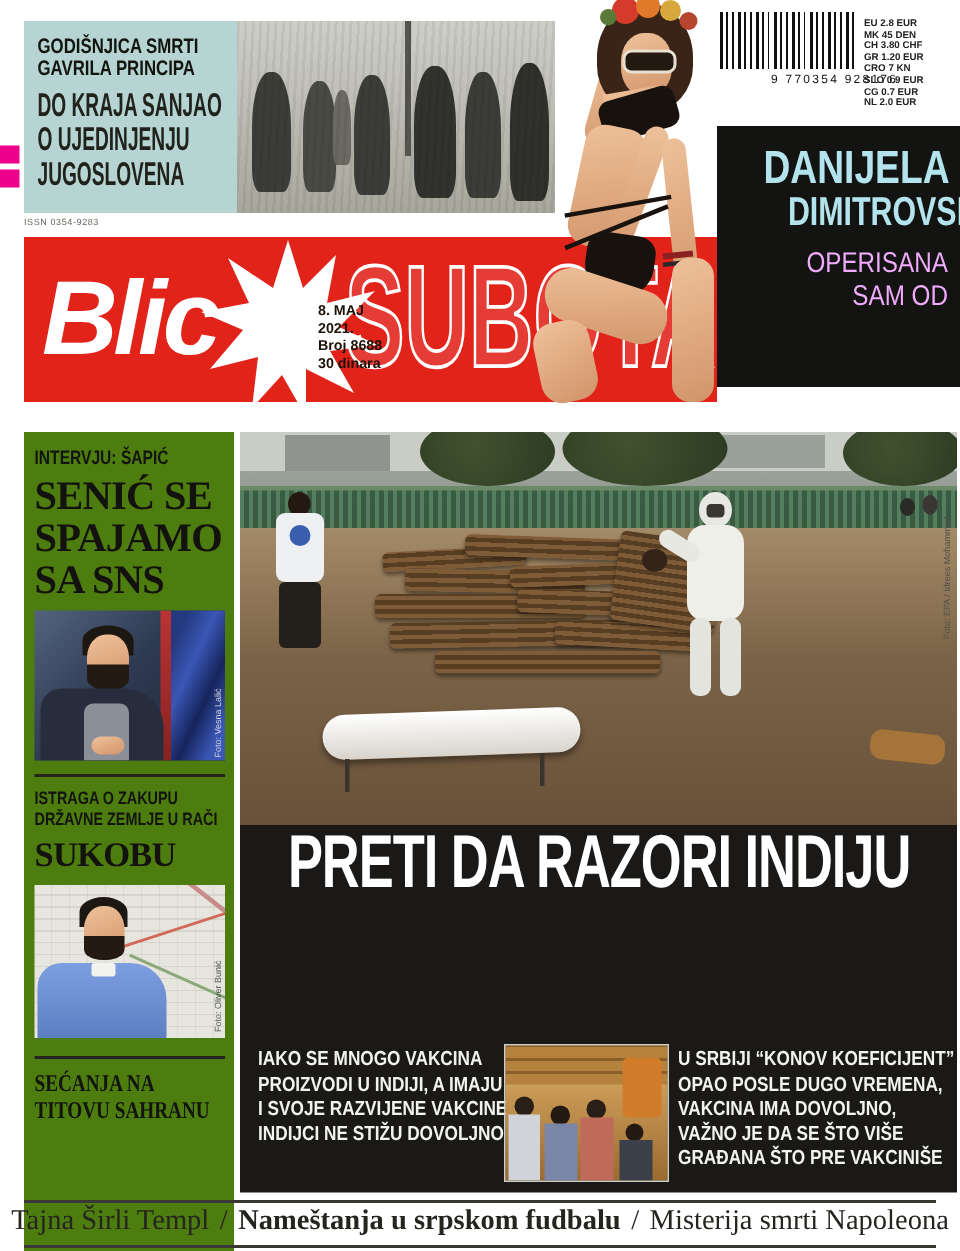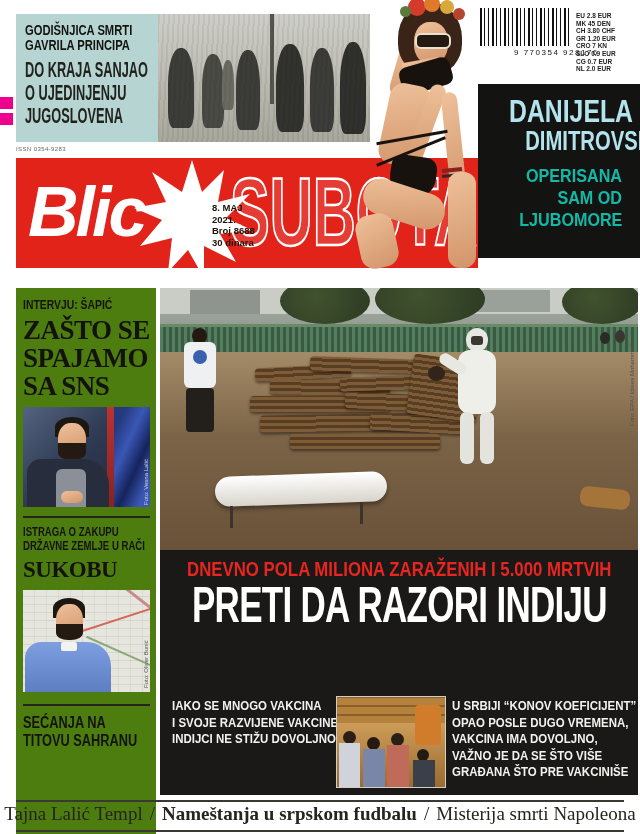--- a/index.html
+++ b/index.html
@@ -44,40 +44,40 @@
   .bars{position:absolute;left:2px;top:0;width:90px;height:38px;
         background:repeating-linear-gradient(90deg,#111 0 2px,#fff 2px 4px,#111 4px 5px,#fff 5px 8px,#111 8px 9px,#fff 9px 12px);}
   .bcnum{position:absolute;left:0;top:40px;width:94px;font-size:8px;letter-spacing:1.5px;color:#111;padding-left:36px;}
   .prices{left:576px;top:12px;font-size:6.5px;line-height:7.6px;font-weight:700;color:#222;}
 
   
   .celeb{left:478px;top:84px;width:162px;height:174px;background:#131311;z-index:2;
          text-align:right;padding-top:12px;box-sizing:border-box;}
   .celeb .nm1{font-size:31px;line-height:31px;font-weight:800;color:#b3e3ec;padding-right:8px;}
   .celeb .nm2{font-size:27px;line-height:28px;font-weight:800;color:#b3e3ec;padding-right:8px;}
-  .celeb .hl{font-size:19px;line-height:22px;font-weight:700;color:#14b8a6;padding-right:18px;}
+  .celeb .hl{font-size:19px;line-height:22px;font-weight:400;color:#f0abfc;padding-right:8px;}
   .celeb .gap{height:10px;}
 
   
   .model{left:358px;top:0;width:122px;height:268px;z-index:3;}
   .model div{position:absolute;}
   .skin{background:linear-gradient(160deg,#eec19a,#d2946a);}
 
   
   .leftcol{left:16px;top:288px;width:140px;height:558px;background:#4d7c0f;box-sizing:border-box;
            padding:10px 6px 0 7px;}
   .k1{font-size:13px;line-height:14px;font-weight:800;color:#14140f;}
   .serif-h{font-family:"Liberation Serif",serif;font-weight:700;color:#14120e;}
   .h1s{font-size:27px;line-height:28px;letter-spacing:-.5px;margin-top:4px;}
   .h2s{font-size:23px;line-height:26px;letter-spacing:-.5px;margin-top:4px;}
   .lphoto{position:relative;width:127px;margin-top:7px;overflow:hidden;}
   .lphoto div{position:absolute;}
   .rule{border-top:2px solid #26241f;width:127px;margin:9px 0 8px 0;}
   .k2{font-size:12px;line-height:13.5px;font-weight:800;color:#14140f;}
-  .s3{font-size:16px;line-height:18px;font-weight:800;color:#14140f;}
+  .s3{font-size:16px;line-height:18px;font-weight:800;color:#14140f;font-family:Liberation Serif, serif;}
   .vcred{position:absolute;writing-mode:vertical-rl;transform:rotate(180deg);font-size:6px;color:#555;}
 
   
   .mphoto{left:160px;top:288px;width:478px;height:262px;overflow:hidden;
           background:linear-gradient(#c9cdc6 0,#c9cdc6 26px,#9aa39a 26px,#8e9488 56px,#a38a67 66px,#7b6347 150px,#6a523a 262px);}
   .mphoto div{position:absolute;}
   .fence{left:0;top:38px;width:478px;height:26px;opacity:.92;
          background:repeating-linear-gradient(90deg,#4e7d5a 0 3px,#33543c 3px 6px);}
   .canopy{border-radius:50%;background:radial-gradient(circle at 40% 40%,#41522f,#2c3a22);}
   .wood{background:repeating-linear-gradient(0deg,#7d5c37 0 3px,#573d22 3px 6px);border-radius:4px;box-shadow:0 2px 3px rgba(0,0,0,.45);}
@@ -190,27 +190,26 @@
     <div>CG 0.7 EUR</div>
     <div>NL 2.0 EUR</div>
   </div>
 
   <section class="abs celeb">
     <div class="nm1"><span class="cl sx80" style="transform-origin:right center;">DANIJELA</span></div>
     <div class="nm2"><span class="cl sx75" style="transform-origin:right center;">DIMITROVSKA</span></div>
     <div class="gap"></div>
     <div class="hl"><span class="cl sx85" style="transform-origin:right center;">OPERISANA</span></div>
     <div class="hl"><span class="cl sx85" style="transform-origin:right center;">SAM OD</span></div>
-    <div class="hl"><span class="cl sx85" style="transform-origin:right center;">LJUBOMORE</span></div>
   </section>
 
   <aside class="abs leftcol">
     <div class="k1"><span class="cl sx80">INTERVJU: ŠAPIĆ</span></div>
     <div class="serif-h h1s">
-      <div>ZAŠTO SE</div>
+      <div>SENIĆ SE</div>
       <div>SPAJAMO</div>
       <div>SA SNS</div>
     </div>
     <div class="lphoto" style="height:100px;background:linear-gradient(135deg,#53637f 0%,#2e3a52 45%,#1f2739 100%);">
       <div style="left:90px;top:0;width:37px;height:100px;background:linear-gradient(115deg,#24397e 15%,#3a57b5 38%,#16245c 62%,#3a57b5 85%);"></div>
       <div style="left:84px;top:0;width:7px;height:100px;background:linear-gradient(#b33,#822);"></div>
       <div style="left:32px;top:10px;width:34px;height:20px;background:#1d1712;border-radius:50% 50% 0 0;"></div>
       <div class="skin" style="left:35px;top:16px;width:28px;height:34px;border-radius:45%;"></div>
       <div style="left:35px;top:36px;width:28px;height:17px;background:#241a12;border-radius:0 0 45% 45%;"></div>
       <div style="left:4px;top:52px;width:82px;height:48px;background:#272d3c;border-radius:14px 26px 0 0;"></div>
@@ -277,29 +276,27 @@
     <div style="left:24px;top:54px;width:32px;height:46px;background:#eef0f2;border-radius:6px;"></div>
     <div style="left:33px;top:62px;width:14px;height:14px;background:#3a5fae;border-radius:50%;"></div>
     <div style="left:26px;top:100px;width:28px;height:44px;background:#23201c;border-radius:4px;"></div>
     <div style="left:440px;top:44px;width:10px;height:12px;background:#2a2a26;border-radius:50%;"></div>
     <div style="left:455px;top:42px;width:10px;height:13px;background:#3a3632;border-radius:50%;"></div>
     <div style="left:420px;top:200px;width:50px;height:20px;background:#a4743a;border-radius:8px;transform:rotate(6deg);"></div>
     <div class="mcred">Foto: EPA / Idrees Mohammed</div>
   </section>
 
   <section class="abs panel">
-    <div class="cflex pk">
-        <span class="cc sx80">DNEVNO POLA MILIONA ZARAŽENIH I 5.000 MRTVIH</span>
-      </div>
     <div class="cflex ph">
         <span class="cc sx70">PRETI DA RAZORI INDIJU</span>
       </div>
     <div class="row">
       <div class="ldeck deck">
         <div><span class="cl sx85">IAKO SE MNOGO VAKCINA</span></div>
+        <div><span class="cl sx85">PROIZVODI U INDIJI, A IMAJU</span></div>
         <div><span class="cl sx85">I SVOJE RAZVIJENE VAKCINE,</span></div>
         <div><span class="cl sx85">INDIJCI NE STIŽU DOVOLJNO</span></div>
       </div>
       <div class="crowd">
         <div style="left:0;top:0;width:108px;height:26px;background:repeating-linear-gradient(0deg,#b5823d 0 7px,#8a5f28 7px 9px);"></div>
         <div style="left:78px;top:8px;width:26px;height:40px;background:#d07c2a;border-radius:4px;"></div>
         <div style="left:6px;top:34px;width:13px;height:13px;background:#2a1f16;border-radius:50%;"></div>
         <div style="left:2px;top:46px;width:21px;height:44px;background:#d0d4da;"></div>
         <div style="left:30px;top:40px;width:13px;height:13px;background:#241a12;border-radius:50%;"></div>
         <div style="left:26px;top:52px;width:22px;height:38px;background:#7a86a8;"></div>
@@ -313,17 +310,17 @@
         <div><span class="cl sx85">OPAO POSLE DUGO VREMENA,</span></div>
         <div><span class="cl sx85">VAKCINA IMA DOVOLJNO,</span></div>
         <div><span class="cl sx85">VAŽNO JE DA SE ŠTO VIŠE</span></div>
         <div><span class="cl sx85">GRAĐANA ŠTO PRE VAKCINIŠE</span></div>
       </div>
     </div>
   </section>
 
   <div class="abs frule" style="top:800px;"></div>
   <footer class="abs footer">
-    <span>Tajna Lalić Templ</span><span class="sep">/</span><b>Nameštanja u srpskom fudbalu</b><span class="sep">/</span><span>Misterija smrti Napoleona</span>
+    <span>Tajna Širli Templ</span><span class="sep">/</span><b>Nameštanja u srpskom fudbalu</b><span class="sep">/</span><span>Misterija smrti Napoleona</span>
   </footer>
   <div class="abs frule" style="top:830px;"></div>
 
 </div>
 
 </body></html>

